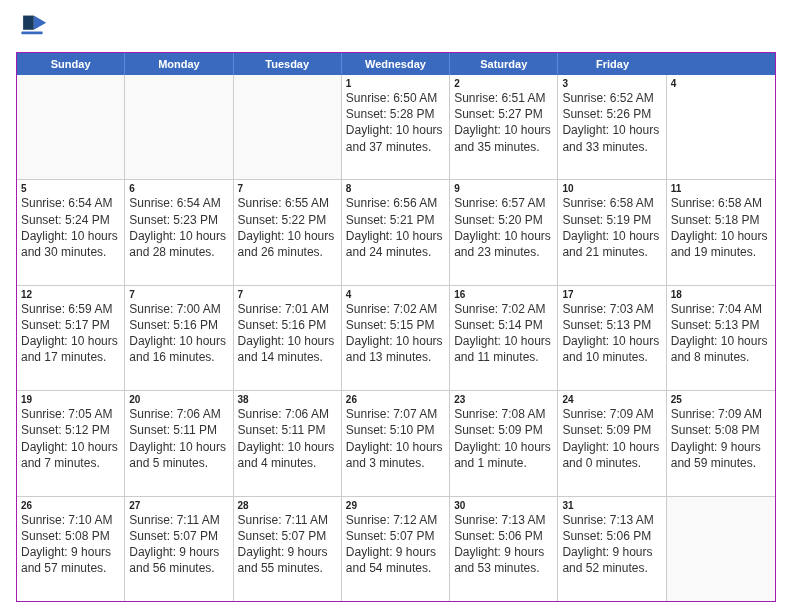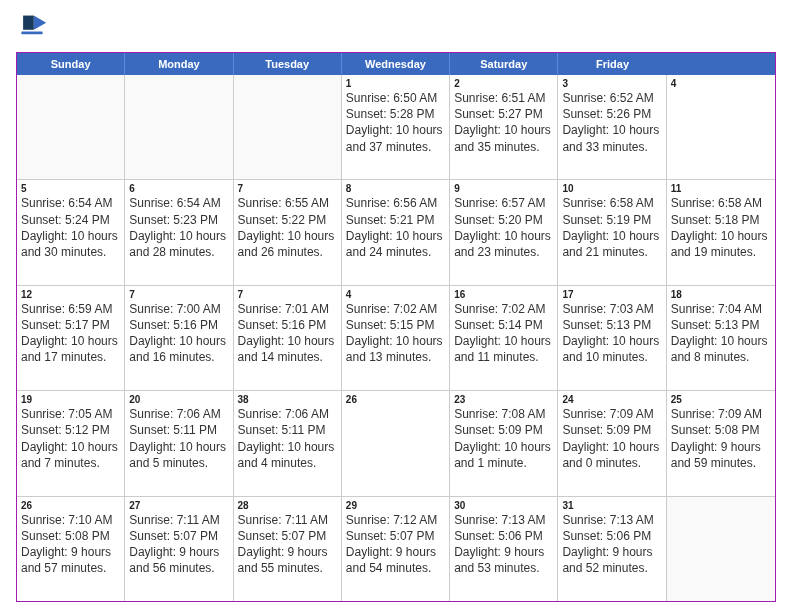--- a/index.html
+++ b/index.html
@@ -229,20 +229,21 @@
           <div class="cal-cell">
             <span class="day-num">20</span>
             <div class="cell-text">Sunrise: 7:06 AM<br>Sunset: 5:11 PM<br>Daylight: 10 hours and 5 minutes.</div>
           </div>
           <div class="cal-cell">
             <span class="day-num">38</span>
             <div class="cell-text">Sunrise: 7:06 AM<br>Sunset: 5:11 PM<br>Daylight: 10 hours and 4 minutes.</div>
           </div>
           <div class="cal-cell">
             <span class="day-num">26</span>
+            <div class="cell-text">Sunrise: 7:07 AM<br>Sunset: 5:10 PM<br>Daylight: 10 hours and 3 minutes.</div>
           </div>
           <div class="cal-cell">
             <span class="day-num">23</span>
             <div class="cell-text">Sunrise: 7:08 AM<br>Sunset: 5:09 PM<br>Daylight: 10 hours and 1 minute.</div>
           </div>
           <div class="cal-cell">
             <span class="day-num">24</span>
             <div class="cell-text">Sunrise: 7:09 AM<br>Sunset: 5:09 PM<br>Daylight: 10 hours and 0 minutes.</div>
           </div>
           <div class="cal-cell">

